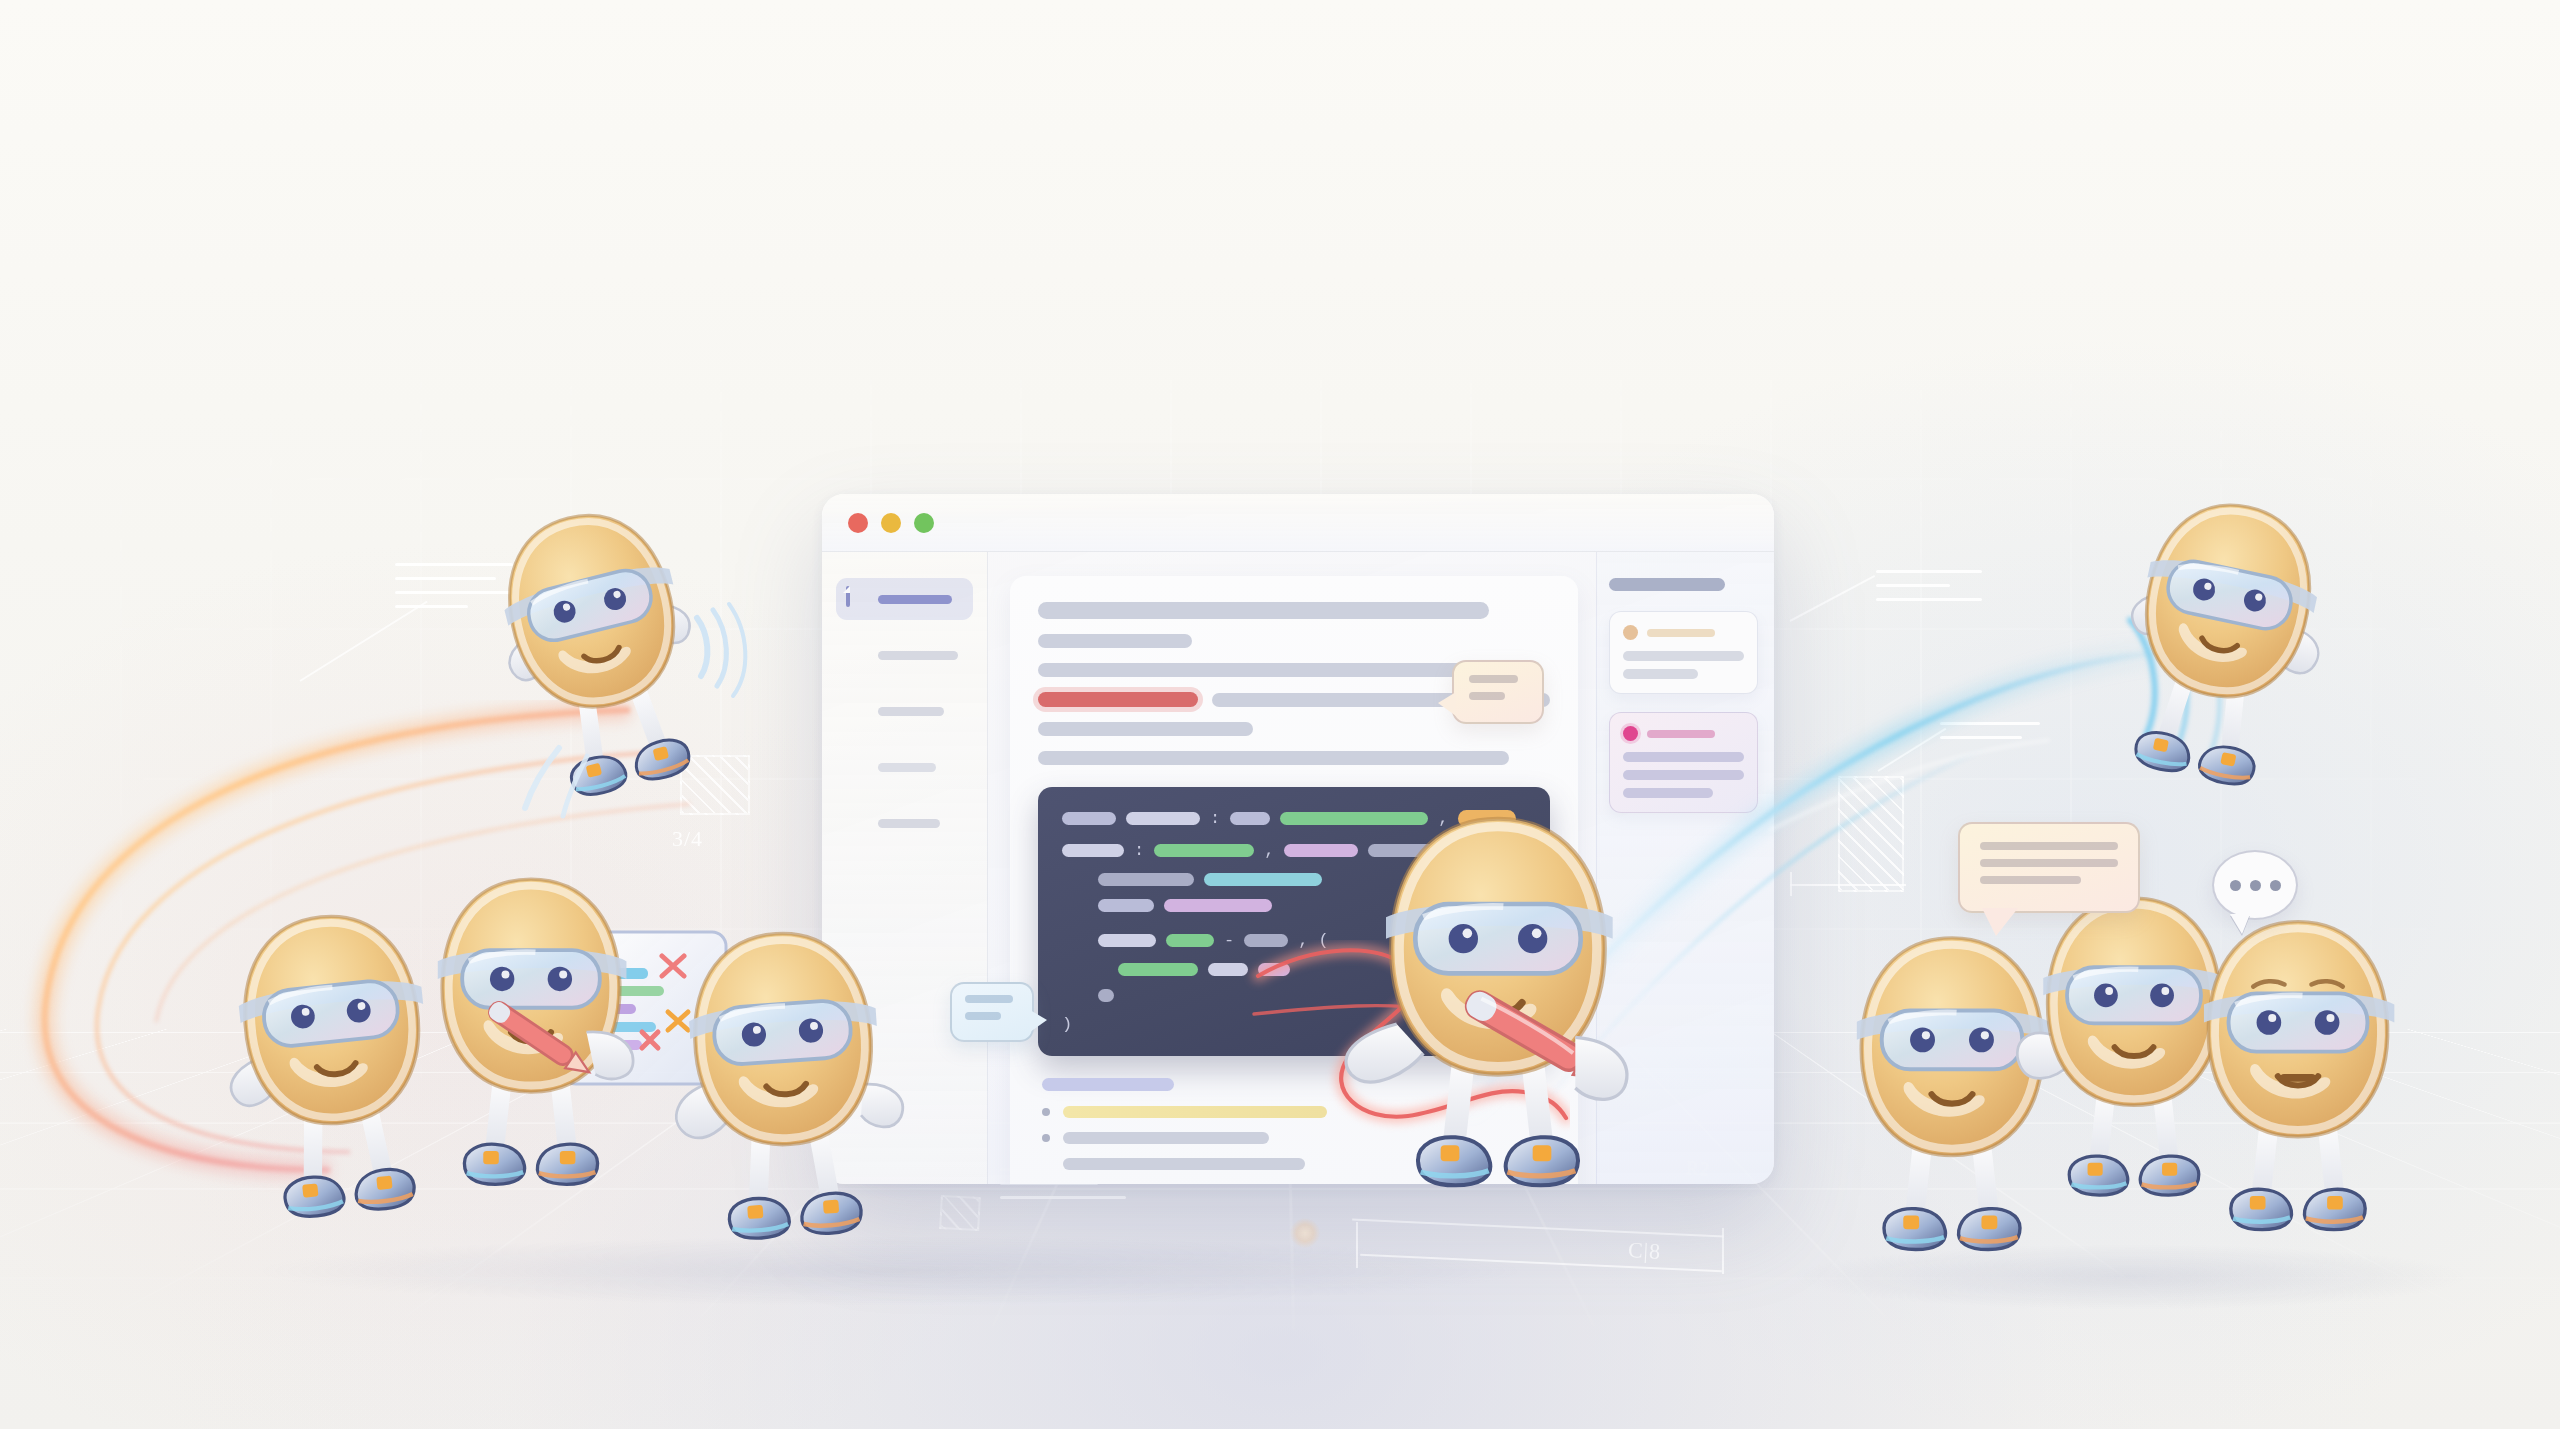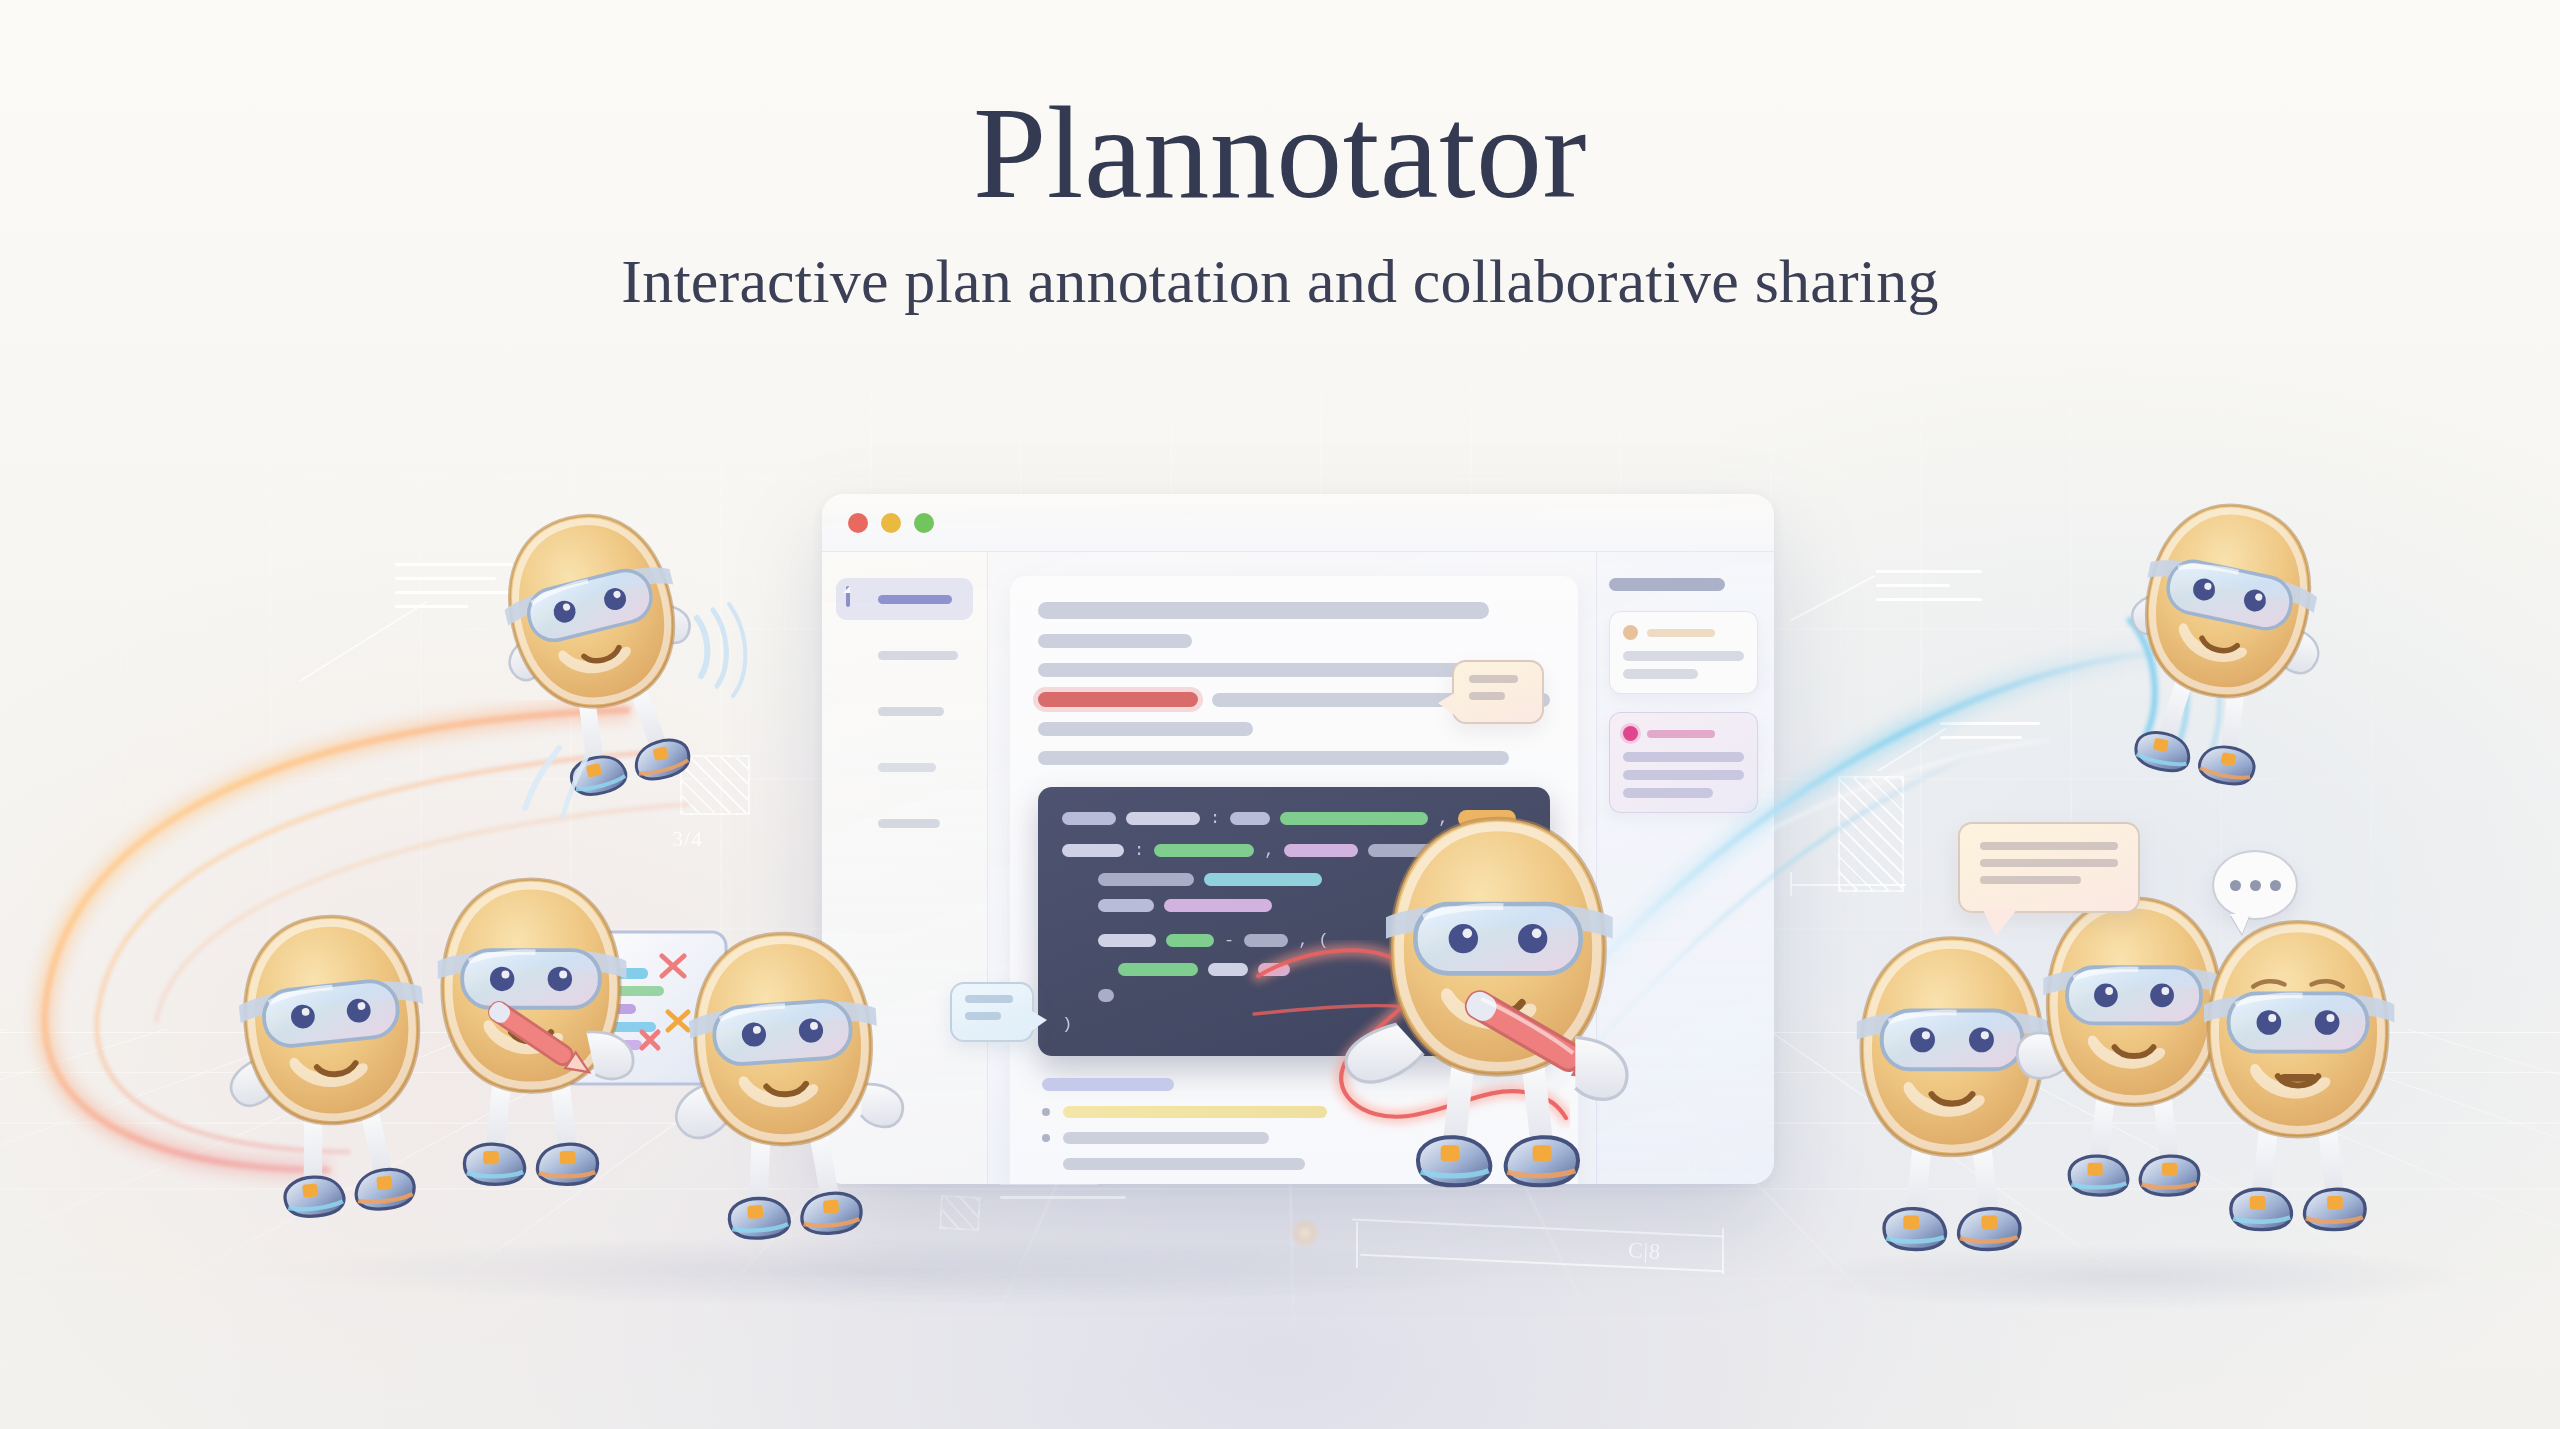--- a/index.html
+++ b/index.html
@@ -414,24 +414,20 @@
     <path d="M330,330 C430,280 520,250 610,240" fill="none" stroke="#ffffff" stroke-width="2.6" filter="url(#blurc2)" opacity="0.6"></path>
 
     <g stroke="#7ecdf0" fill="none" stroke-linecap="round" filter="url(#blurc2)">
       <path d="M690,120 C716,150 722,200 706,236" stroke-width="6" opacity="0.9"></path>
       <path d="M716,110 C748,146 756,206 736,250" stroke-width="5" opacity="0.7"></path>
       <path d="M744,100 C782,142 790,214 766,264" stroke-width="4" opacity="0.5"></path>
     </g>
   </svg>
   <div class="sparkle" style="left:1290px; top:1218px; width:30px; height:30px; z-index:9; opacity:.8;"></div>
 
-  <div class="title-block">
-    <div class="app-title">Plannotator</div>
-    <div class="app-subtitle">Interactive plan annotation and collaborative sharing</div>
-  </div>
 
   <div class="window">
     <div class="titlebar">
       <div class="dot r"></div>
       <div class="dot y"></div>
       <div class="dot g"></div>
     </div>
 
     <div class="win-body">
 

